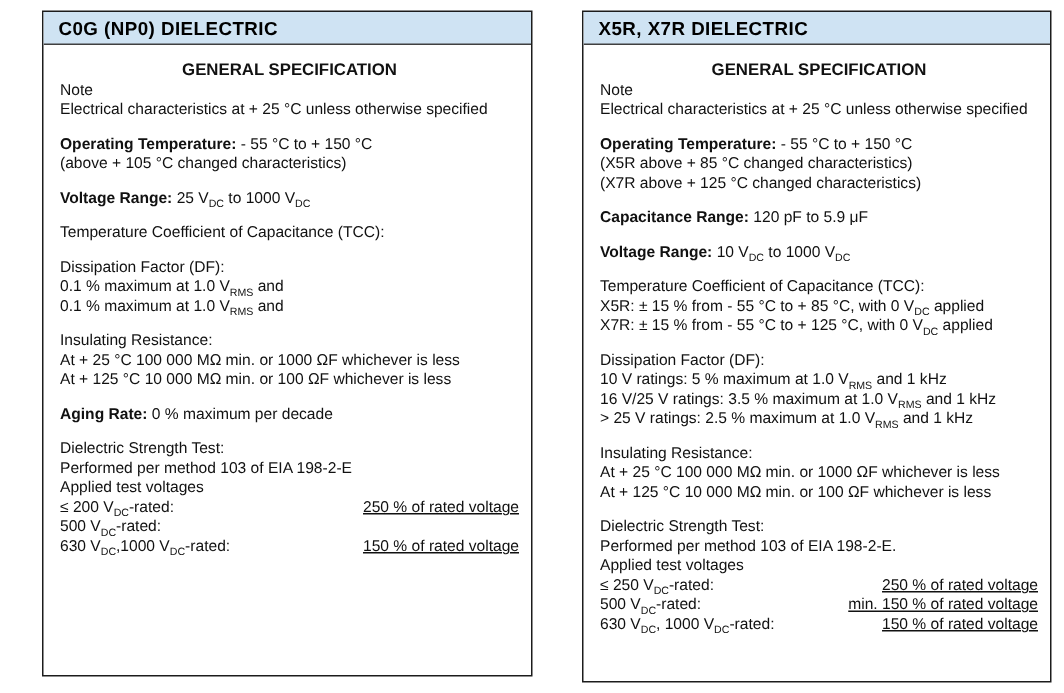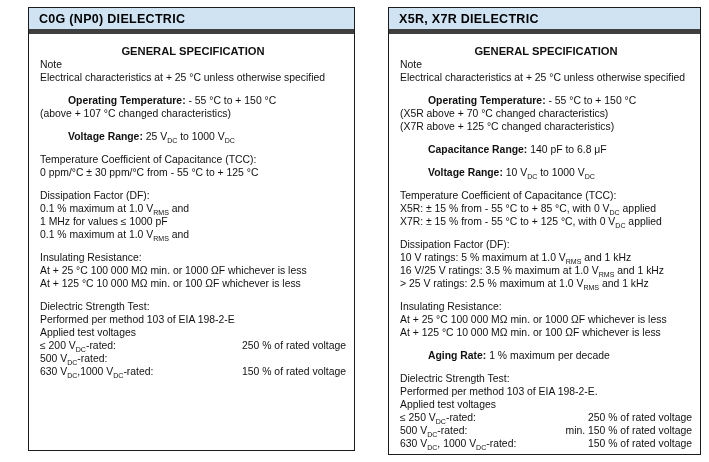--- a/index.html
+++ b/index.html
@@ -10,80 +10,81 @@
     -webkit-font-smoothing:antialiased;
   }
   .panel {
     position:absolute; top:7px; box-sizing:border-box;
     border:1px solid #1c1c1c; background:#fff; overflow:hidden;
   }
   .panel-left  { left:28px;  width:327px; height:444px; }
   .panel-right { left:388px; width:313px; height:448px; }
   .panel-header {
     background:var(--header-bg,#cfe3f3);
-    border-bottom:5px solid #404040;
+    border-bottom:1px solid #404040;
     font-weight:bold; font-size:12.5px; letter-spacing:.3px;
     padding:4px 10px 3px 10px; color:#000;
   }
   .panel-body {
     padding:10px 8px 0 11px;
     font-size:10.4px; line-height:13px; color:#111;
   }
   .block { margin-top:10px; }
   .block:first-child { margin-top:1px; }
   .bold { font-weight:normal; }
   .gen-title { font-weight:bold; font-size:11.2px;text-align:center; }
   sub { font-size:.68em; line-height:0; letter-spacing:0; }
   .vrow { display:flex; justify-content:space-between; }
-  .vrow .vval { text-align:center; white-space:nowrap; }
-  b { font-weight:bold;margin-left:28px; }
+  .vrow .vval { text-align:center; white-space:nowrap;text-decoration:underline; }
+  b { font-weight:bold; }
 </style>
 </head>
 <body>
 
 <section class="panel panel-left">
   <header class="panel-header">
     <span>C0G (NP0) DIELECTRIC</span>
   </header>
   <div class="panel-body">
 
     <div class="block">
       <div class="gen-title">GENERAL SPECIFICATION</div>
       <div class="bold">Note</div>
       <div>Electrical characteristics at + 25 °C unless otherwise specified</div>
     </div>
 
     <div class="block">
       <div><b>Operating Temperature:</b><span> - 55 °C to + 150 °C</span></div>
-      <div>(above + 107 °C changed characteristics)</div>
+      <div>(above + 105 °C changed characteristics)</div>
     </div>
 
 
     <div class="block">
       <div><b>Voltage Range:</b><span> 25 V<sub>DC</sub> to 1000 V<sub>DC</sub></span></div>
     </div>
 
     <div class="block">
       <div class="bold">Temperature Coefficient of Capacitance (TCC):</div>
-      <div>0 ppm/°C ± 30 ppm/°C from - 55 °C to + 125 °C</div>
     </div>
 
     <div class="block">
       <div class="bold">Dissipation Factor (DF):</div>
       <div>0.1 % maximum at 1.0 V<sub>RMS</sub> and</div>
-      <div>1 MHz for values ≤ 1000 pF</div>
       <div>0.1 % maximum at 1.0 V<sub>RMS</sub> and</div>
     </div>
 
     <div class="block">
       <div class="bold">Insulating Resistance:</div>
       <div>At + 25 °C 100 000 MΩ min. or 1000 ΩF whichever is less</div>
       <div>At + 125 °C 10 000 MΩ min. or 100 ΩF whichever is less</div>
     </div>
 
+    <div class="block">
+      <div><b>Aging Rate:</b><span> 0 % maximum per decade</span></div>
+    </div>
 
     <div class="block">
       <div class="bold">Dielectric Strength Test:</div>
       <div>Performed per method 103 of EIA 198-2-E</div>
       <div>Applied test voltages</div>
       <div class="vrow">
         <span class="vitem">≤ 200 V<sub>DC</sub>-rated:</span>
         <span class="vval">250 % of rated voltage</span>
       </div>
       <div class="vrow">
@@ -105,26 +106,26 @@
   <div class="panel-body">
 
     <div class="block">
       <div class="gen-title">GENERAL SPECIFICATION</div>
       <div class="bold">Note</div>
       <div>Electrical characteristics at + 25 °C unless otherwise specified</div>
     </div>
 
     <div class="block">
       <div><b>Operating Temperature:</b><span> - 55 °C to + 150 °C</span></div>
-      <div>(X5R above + 70 °C changed characteristics)</div>
+      <div>(X5R above + 85 °C changed characteristics)</div>
       <div>(X7R above + 125 °C changed characteristics)</div>
     </div>
 
     <div class="block">
-      <div><b>Capacitance Range:</b><span> 140 pF to 6.8 μF</span></div>
+      <div><b>Capacitance Range:</b><span> 120 pF to 5.9 μF</span></div>
     </div>
 
     <div class="block">
       <div><b>Voltage Range:</b><span> 10 V<sub>DC</sub> to 1000 V<sub>DC</sub></span></div>
     </div>
 
     <div class="block">
       <div class="bold">Temperature Coefficient of Capacitance (TCC):</div>
       <div>X5R: ± 15 % from - 55 °C to + 85 °C, with 0 V<sub>DC</sub> applied</div>
       <div>X7R: ± 15 % from - 55 °C to + 125 °C, with 0 V<sub>DC</sub> applied</div>
@@ -136,23 +137,20 @@
       <div>16 V/25 V ratings: 3.5 % maximum at 1.0 V<sub>RMS</sub> and 1 kHz</div>
       <div>&gt; 25 V ratings: 2.5 % maximum at 1.0 V<sub>RMS</sub> and 1 kHz</div>
     </div>
 
     <div class="block">
       <div class="bold">Insulating Resistance:</div>
       <div>At + 25 °C 100 000 MΩ min. or 1000 ΩF whichever is less</div>
       <div>At + 125 °C 10 000 MΩ min. or 100 ΩF whichever is less</div>
     </div>
 
-    <div class="block">
-      <div><b>Aging Rate:</b><span> 1 % maximum per decade</span></div>
-    </div>
 
     <div class="block">
       <div class="bold">Dielectric Strength Test:</div>
       <div>Performed per method 103 of EIA 198-2-E.</div>
       <div>Applied test voltages</div>
       <div class="vrow">
         <span class="vitem">≤ 250 V<sub>DC</sub>-rated:</span>
         <span class="vval">250 % of rated voltage</span>
       </div>
       <div class="vrow">

